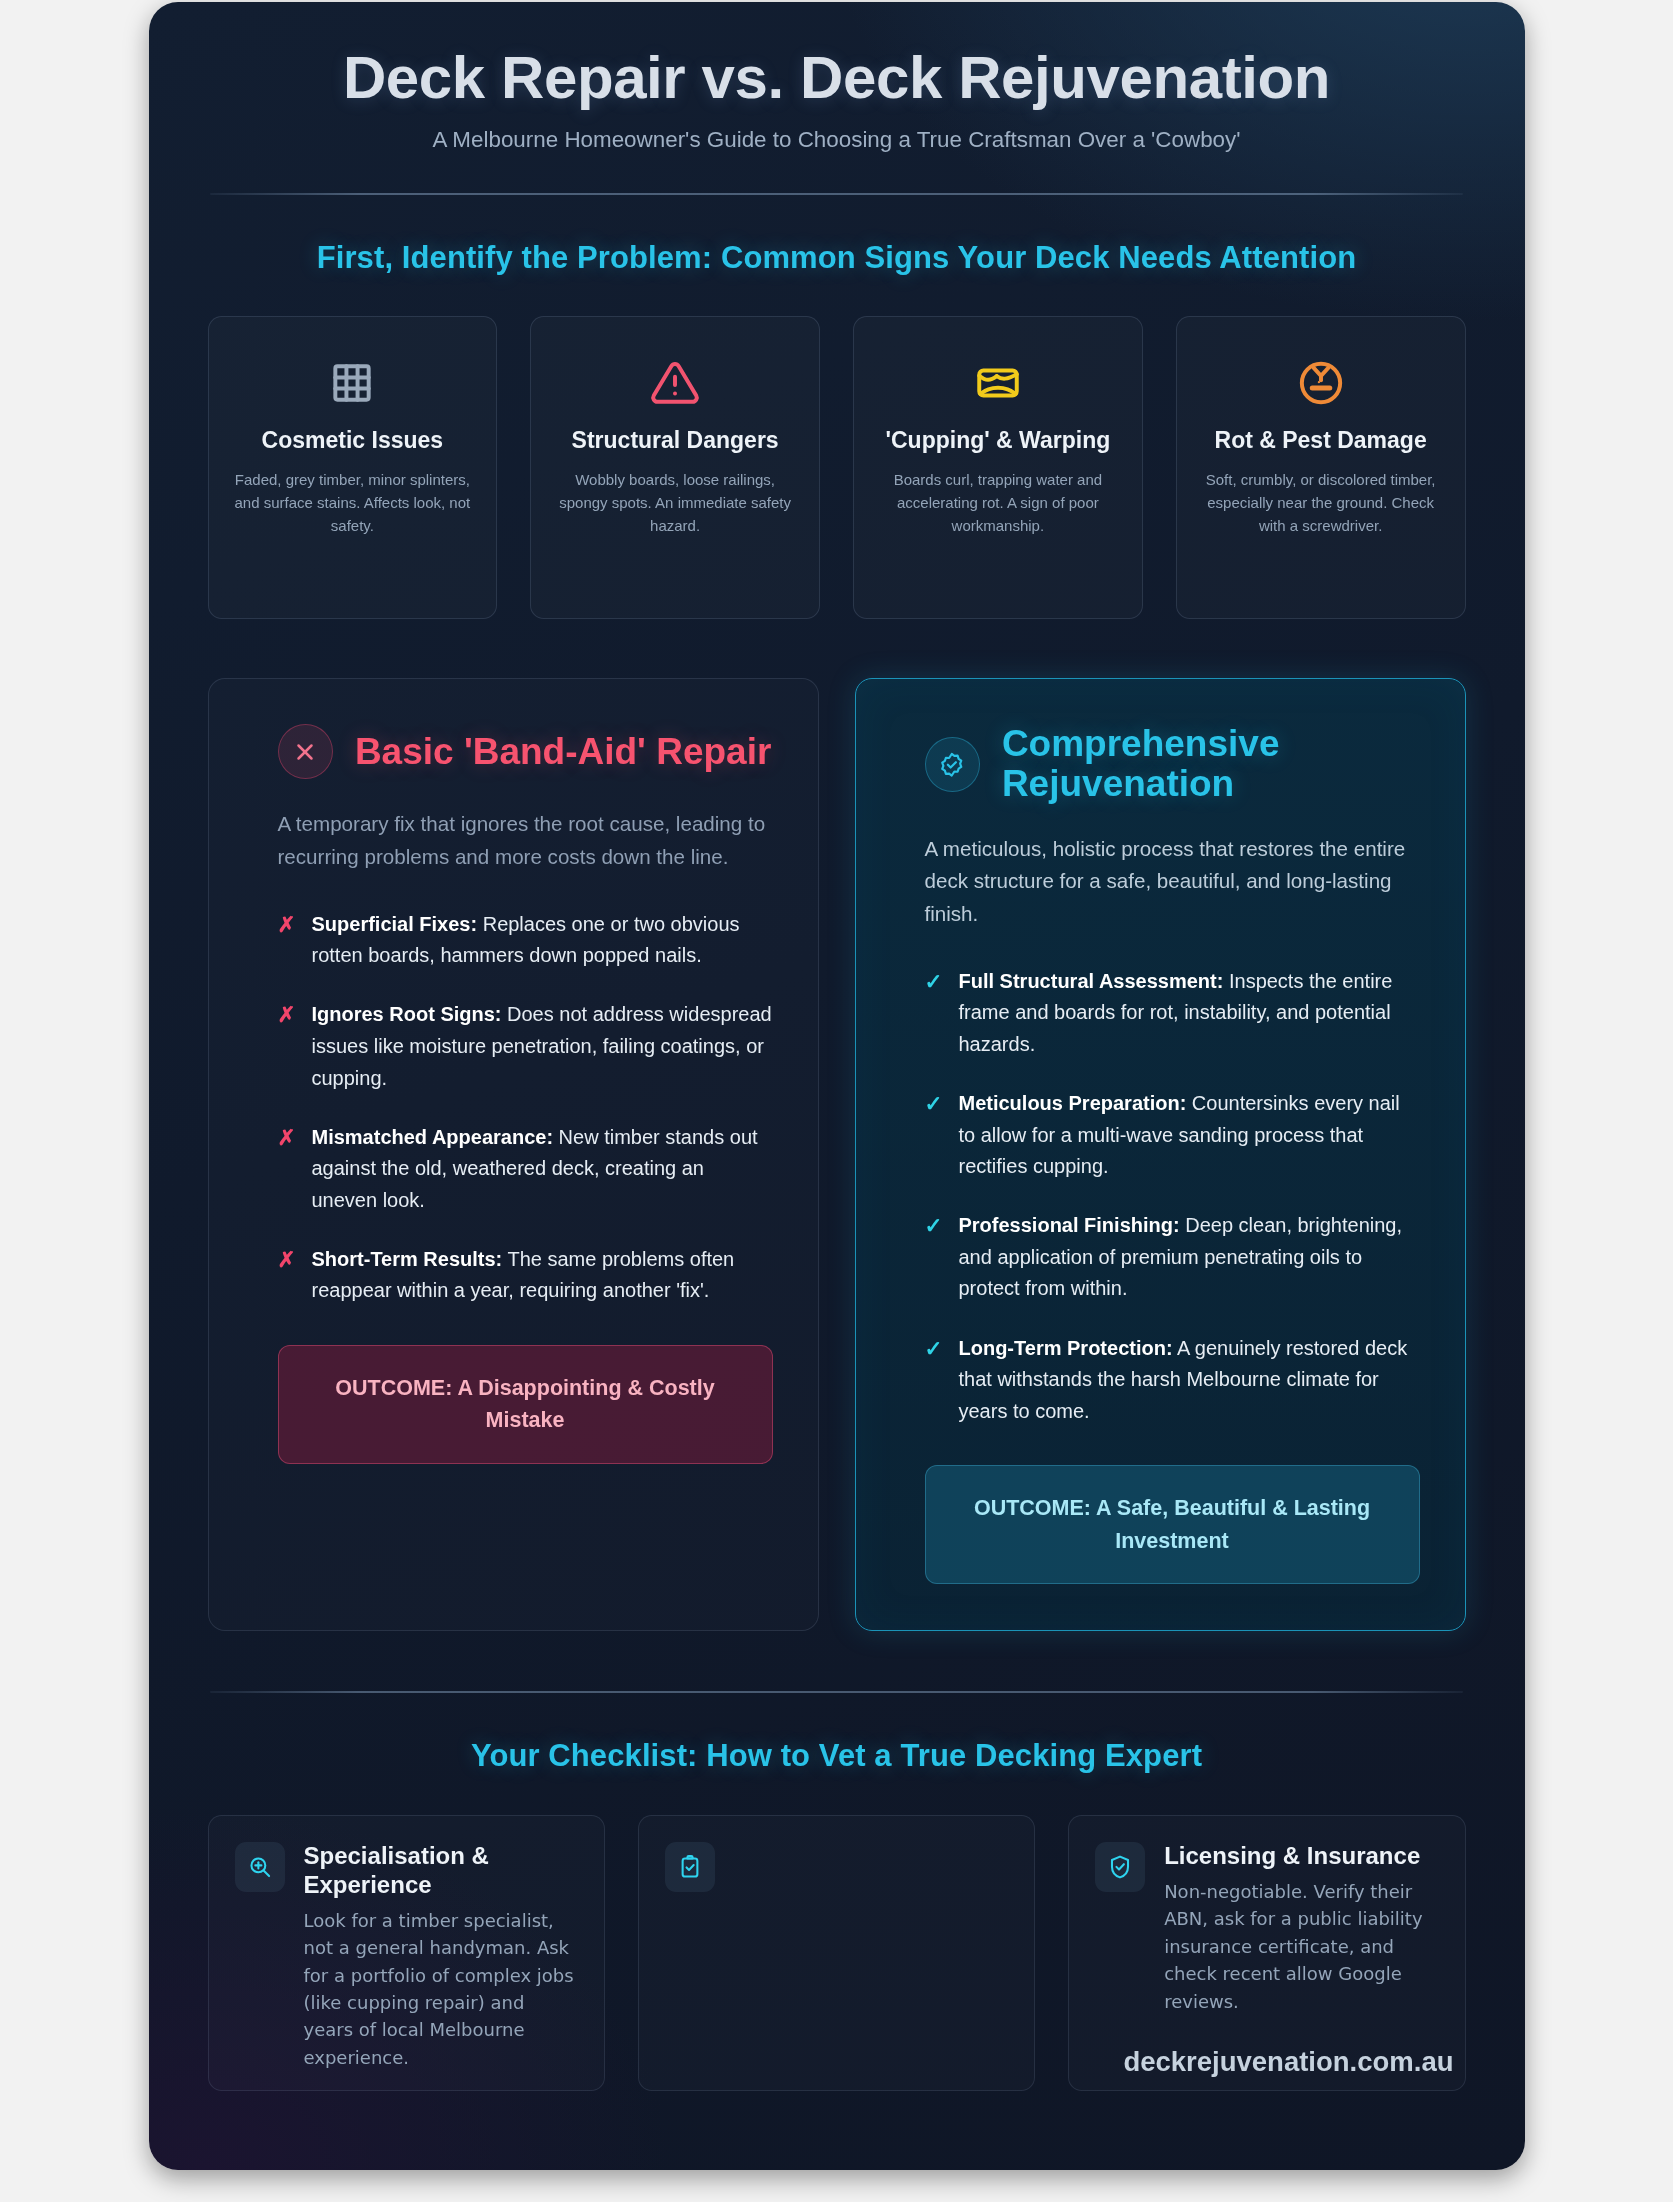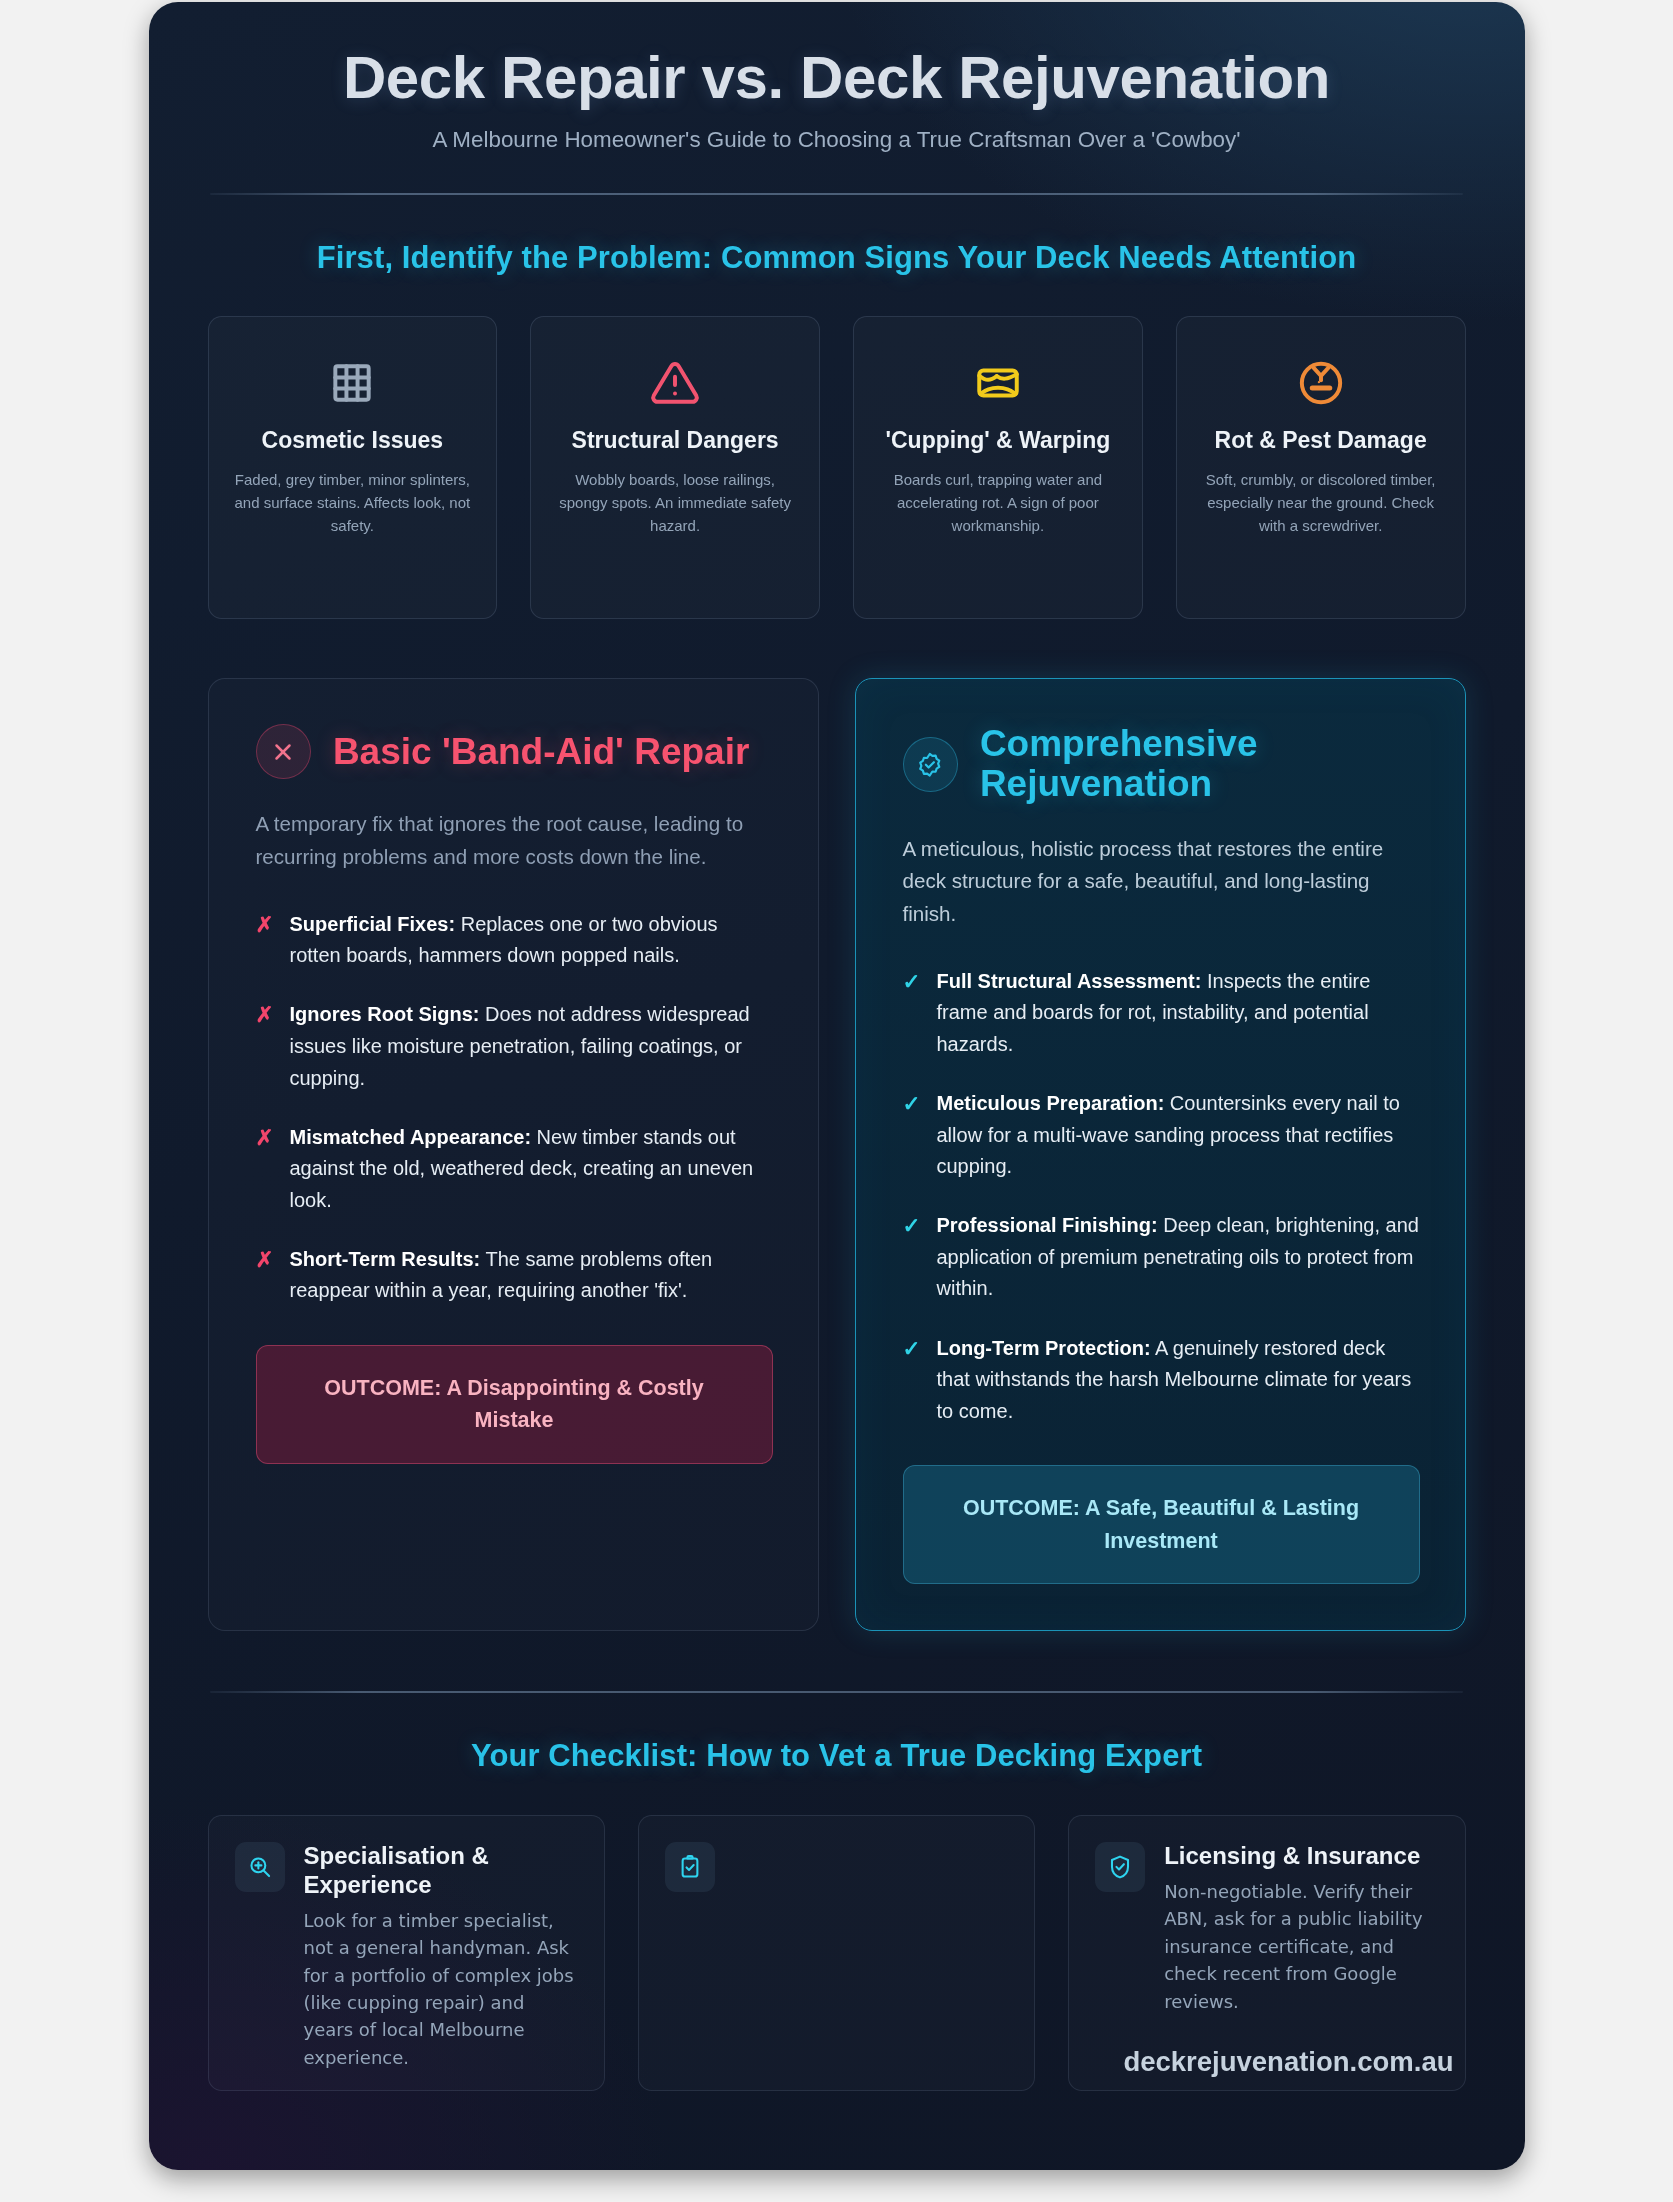--- a/index.html
+++ b/index.html
@@ -65,21 +65,21 @@
     text-align:center;
     min-height:303px;
   }
   .sign .ico { height:64px; display:flex; align-items:center; justify-content:center; }
   .sign .ico svg { display:block; }
   .sign h3 { margin-top:12px; font-size:23px; font-weight:700; color:#eef3f8; }
   .sign p { margin-top:13.8px; font-size:15px; line-height:1.54; color:#93a4b8; }
 
   
   .compare { display:grid; grid-template-columns:1fr 1fr; gap:36px; margin-top:59px; align-items:stretch; }
-  .panel { border-radius:17px; padding:45px 45px 46px 47px; }
+  .panel { border-radius:17px; padding:45px 45px 46px 69px; }
   .panel.bad {
     background:rgba(255,255,255,.016);
     border:0.9px solid rgba(150,170,200,.16);
   }
   .panel.good {
     background:linear-gradient(180deg, rgba(9,46,66,.78) 0%, rgba(8,38,56,.72) 100%);
     border:1.7px solid #1b93b8;
     box-shadow:0 0 29px rgba(34,170,210,.17), inset 0 0 43px rgba(20,120,160,.08);
   }
   .p-head { display:flex; align-items:center; gap:22.4px; }
@@ -329,21 +329,21 @@
 
         <div class="check">
           <div class="cico">
             <svg width="26" height="26" viewBox="0 0 24 24" fill="none" stroke="#2ed4ef" stroke-width="1.9" stroke-linecap="round" stroke-linejoin="round">
               <path d="M12 2.4 4.6 5.6v6.1c0 4.7 3.1 8.4 7.4 9.9 4.3-1.5 7.4-5.2 7.4-9.9V5.6z"></path>
               <polyline points="8.7,11.9 11.1,14.3 15.6,9.4"></polyline>
             </svg>
           </div>
           <div class="cbody">
             <h4>Licensing &amp; Insurance</h4>
-            <p>Non-negotiable. Verify their ABN, ask for a public liability insurance certificate, and check recent from Google reviews.</p>
+            <p>Non-negotiable. Verify their ABN, ask for a public liability insurance certificate, and check recent allow Google reviews.</p>
           </div>
         </div>
 
       </div>
 
       <div class="site">deckrejuvenation.com.au</div>
 
     </div>
   </div>
 </div>

